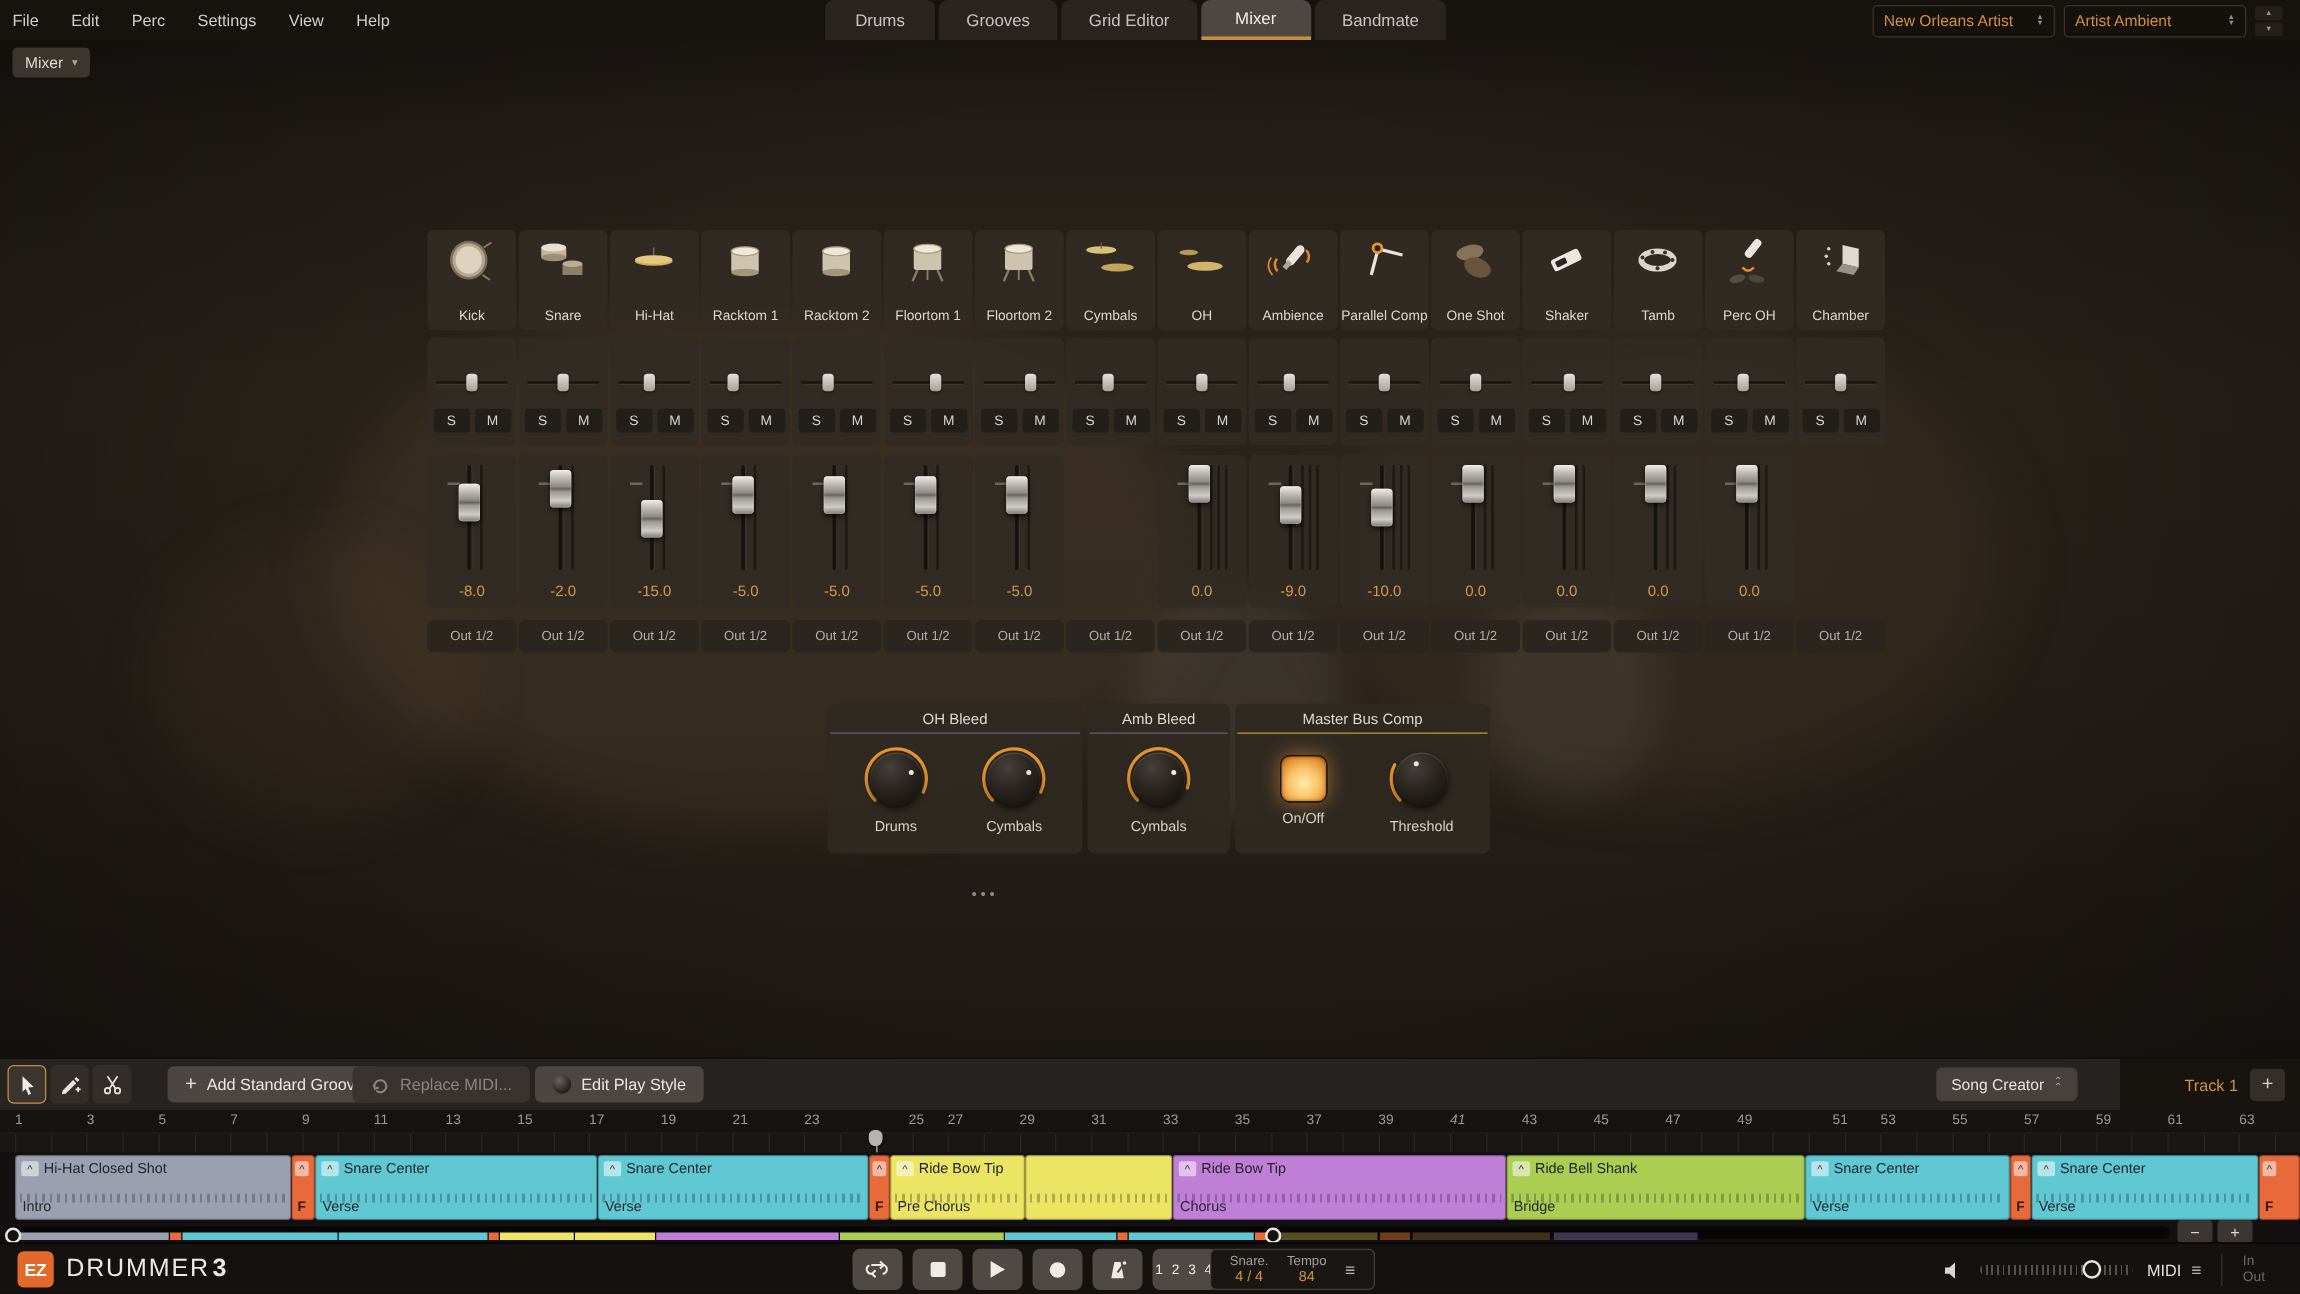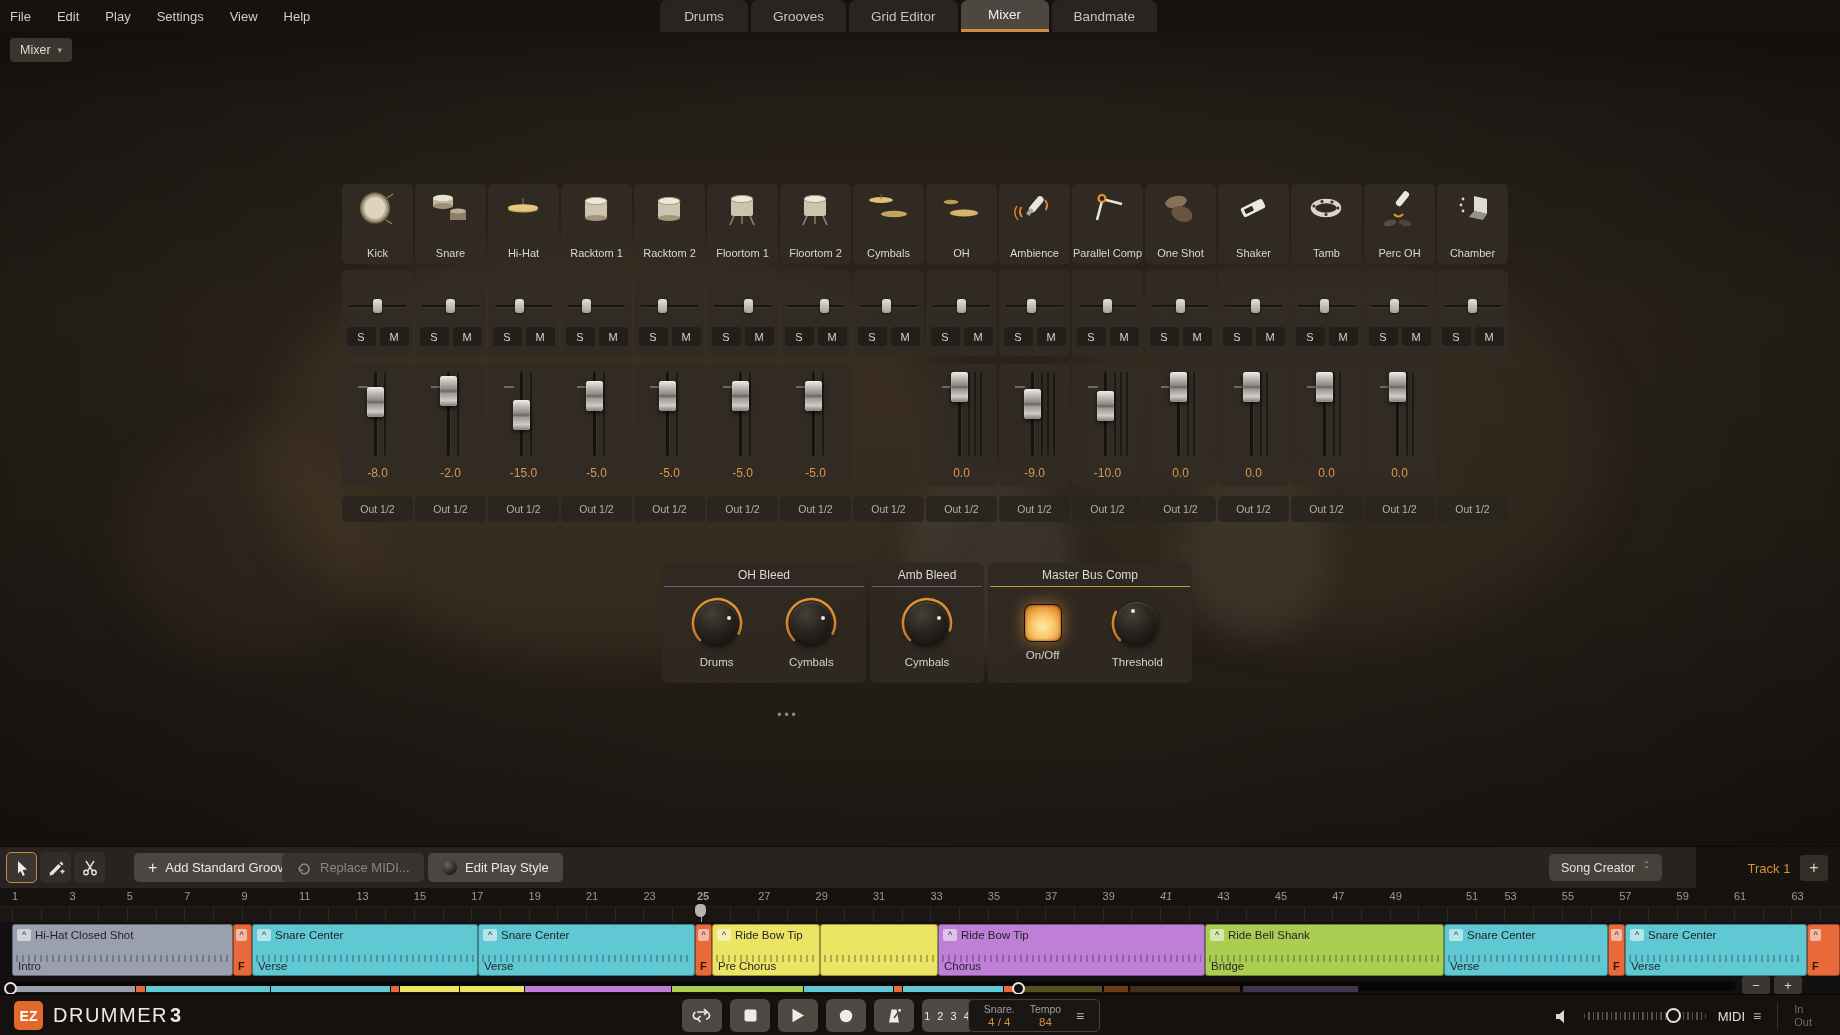--- a/index.html
+++ b/index.html
@@ -157,32 +157,52 @@
   <div class="bg-blob" id="bg-glow2"></div>
   <div class="bg-blob" id="bg-kick"></div>
   <div class="bg-blob" id="bg-tom"></div>
   <div class="bg-blob" id="bg-floor"></div>
   <div id="bg-vig"></div>
 
   <div id="menubar">
     <div id="menu">
         <div class="menu-item">File</div>
         <div class="menu-item">Edit</div>
-        <div class="menu-item">Play</div>
+        <div class="menu-item">Perc</div>
         <div class="menu-item">Settings</div>
         <div class="menu-item">View</div>
         <div class="menu-item">Help</div>
       </div>
     <div id="tabs">
         <div class="tab">Drums</div>
         <div class="tab">Grooves</div>
         <div class="tab">Grid Editor</div>
         <div class="tab active">Mixer</div>
         <div class="tab">Bandmate</div>
       </div>
+    <div id="presets">
+      <div class="select">
+        <span class="sel-label">New Orleans Artist</span>
+        <span class="updown">
+            <span>▲</span>
+            <span>▼</span>
+          </span>
+      </div>
+      <div class="select">
+        <span class="sel-label">Artist Ambient</span>
+        <span class="updown">
+            <span>▲</span>
+            <span>▼</span>
+          </span>
+      </div>
+      <div id="preset-nav">
+        <div class="pn">▲</div>
+        <div class="pn">▼</div>
+      </div>
+    </div>
   </div>
 
   <div id="mixer-view-btn">
     <span>Mixer</span>
     <span class="car">▾</span>
   </div>
 
   <div id="strips">
       <div class="strip">
         <div class="tile t-icon">
@@ -769,21 +789,21 @@
           <div class="rnum" style="left: 126.8px;">5</div>
           <div class="rnum" style="left: 184.2px;">7</div>
           <div class="rnum" style="left: 241.6px;">9</div>
           <div class="rnum" style="left: 299px;">11</div>
           <div class="rnum" style="left: 356.4px;">13</div>
           <div class="rnum" style="left: 413.8px;">15</div>
           <div class="rnum" style="left: 471.2px;">17</div>
           <div class="rnum" style="left: 528.6px;">19</div>
           <div class="rnum" style="left: 586px;">21</div>
           <div class="rnum" style="left: 643.4px;">23</div>
-          <div class="rnum" style="left: 697px; font-weight: bold;">25</div>
+          <div class="rnum" style="left: 727px;">25</div>
           <div class="rnum" style="left: 758.2px;">27</div>
           <div class="rnum" style="left: 815.6px;">29</div>
           <div class="rnum" style="left: 873px;">31</div>
           <div class="rnum" style="left: 930.4px;">33</div>
           <div class="rnum" style="left: 987.8px;">35</div>
           <div class="rnum" style="left: 1045.2px;">37</div>
           <div class="rnum" style="left: 1102.6px;">39</div>
           <div class="rnum" style="left: 1160px; font-style: italic;">41</div>
           <div class="rnum" style="left: 1217.4px;">43</div>
           <div class="rnum" style="left: 1274.8px;">45</div>

